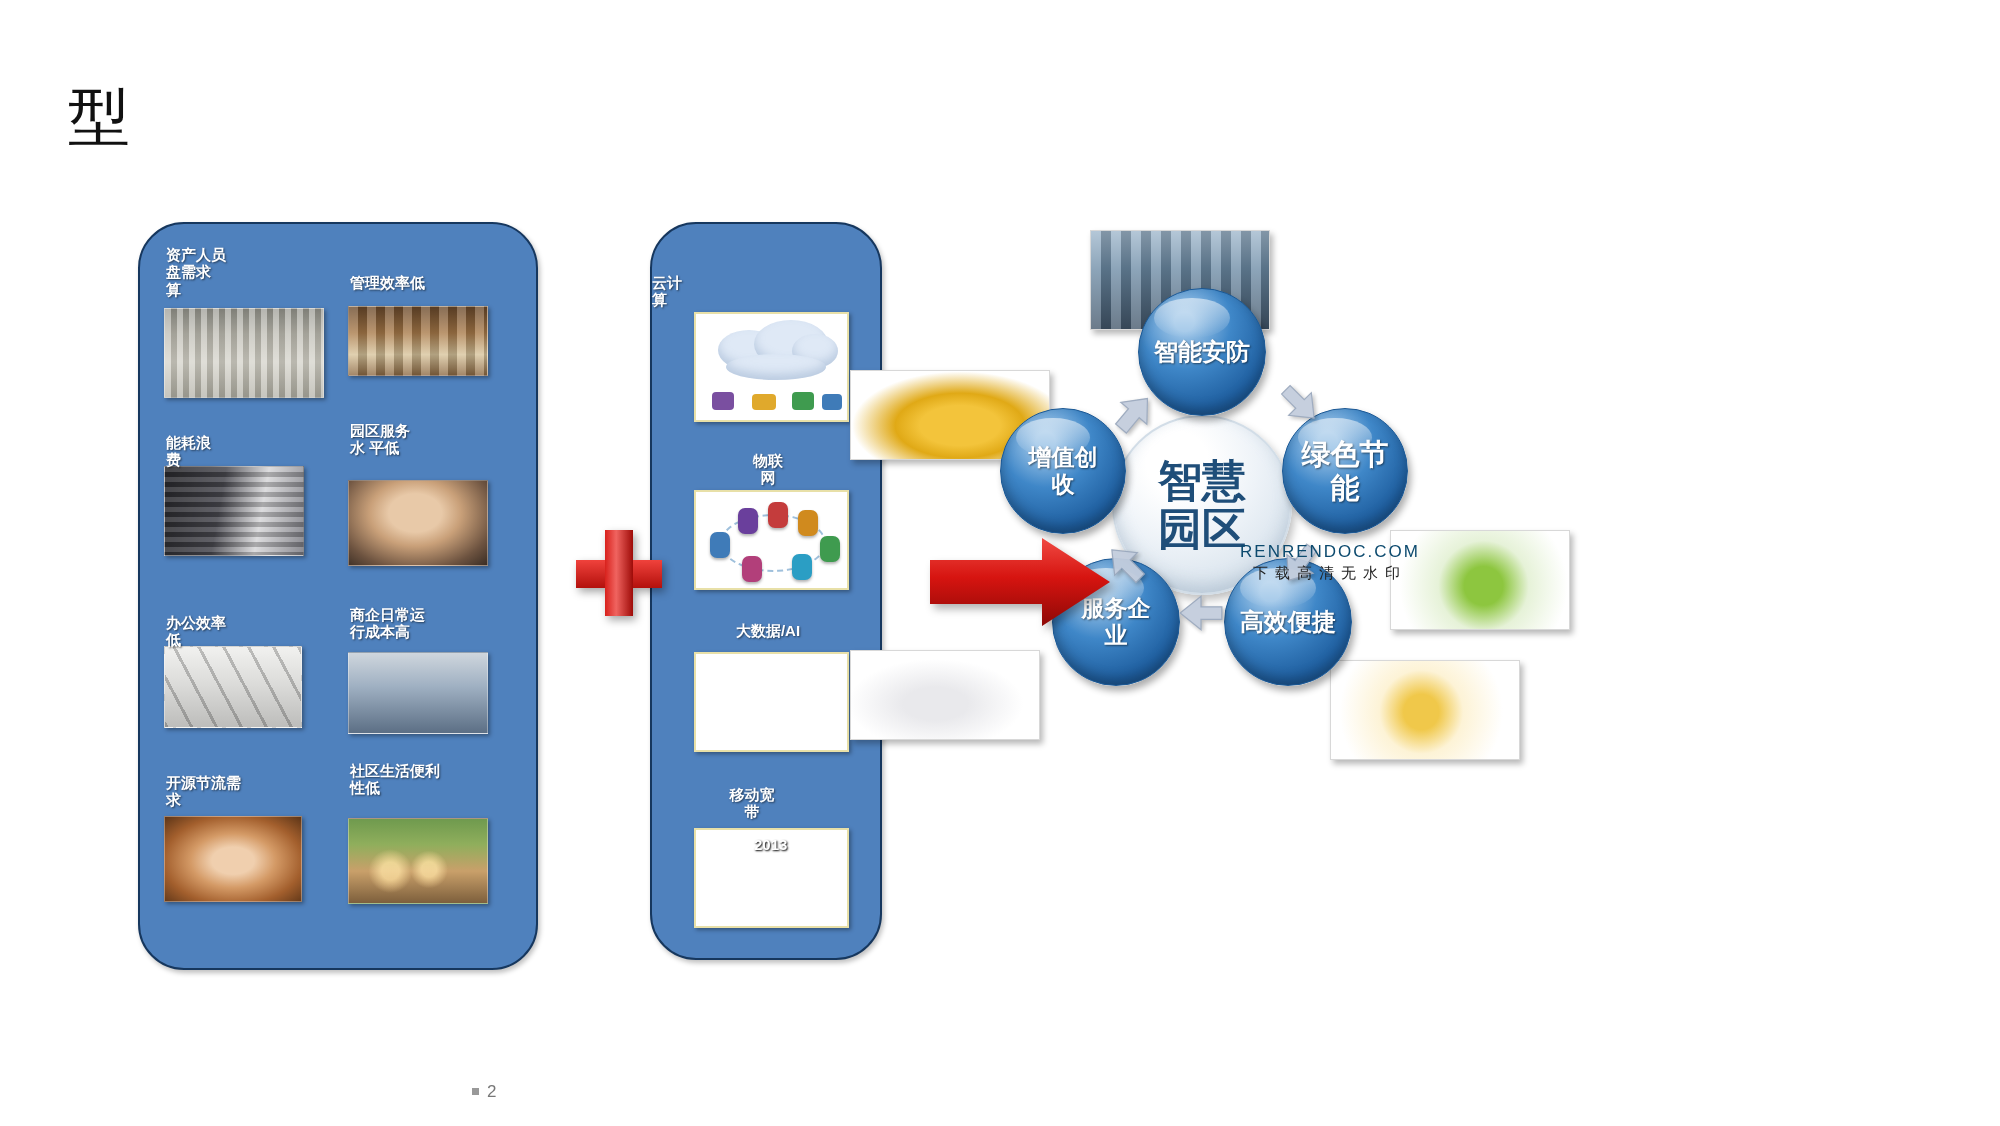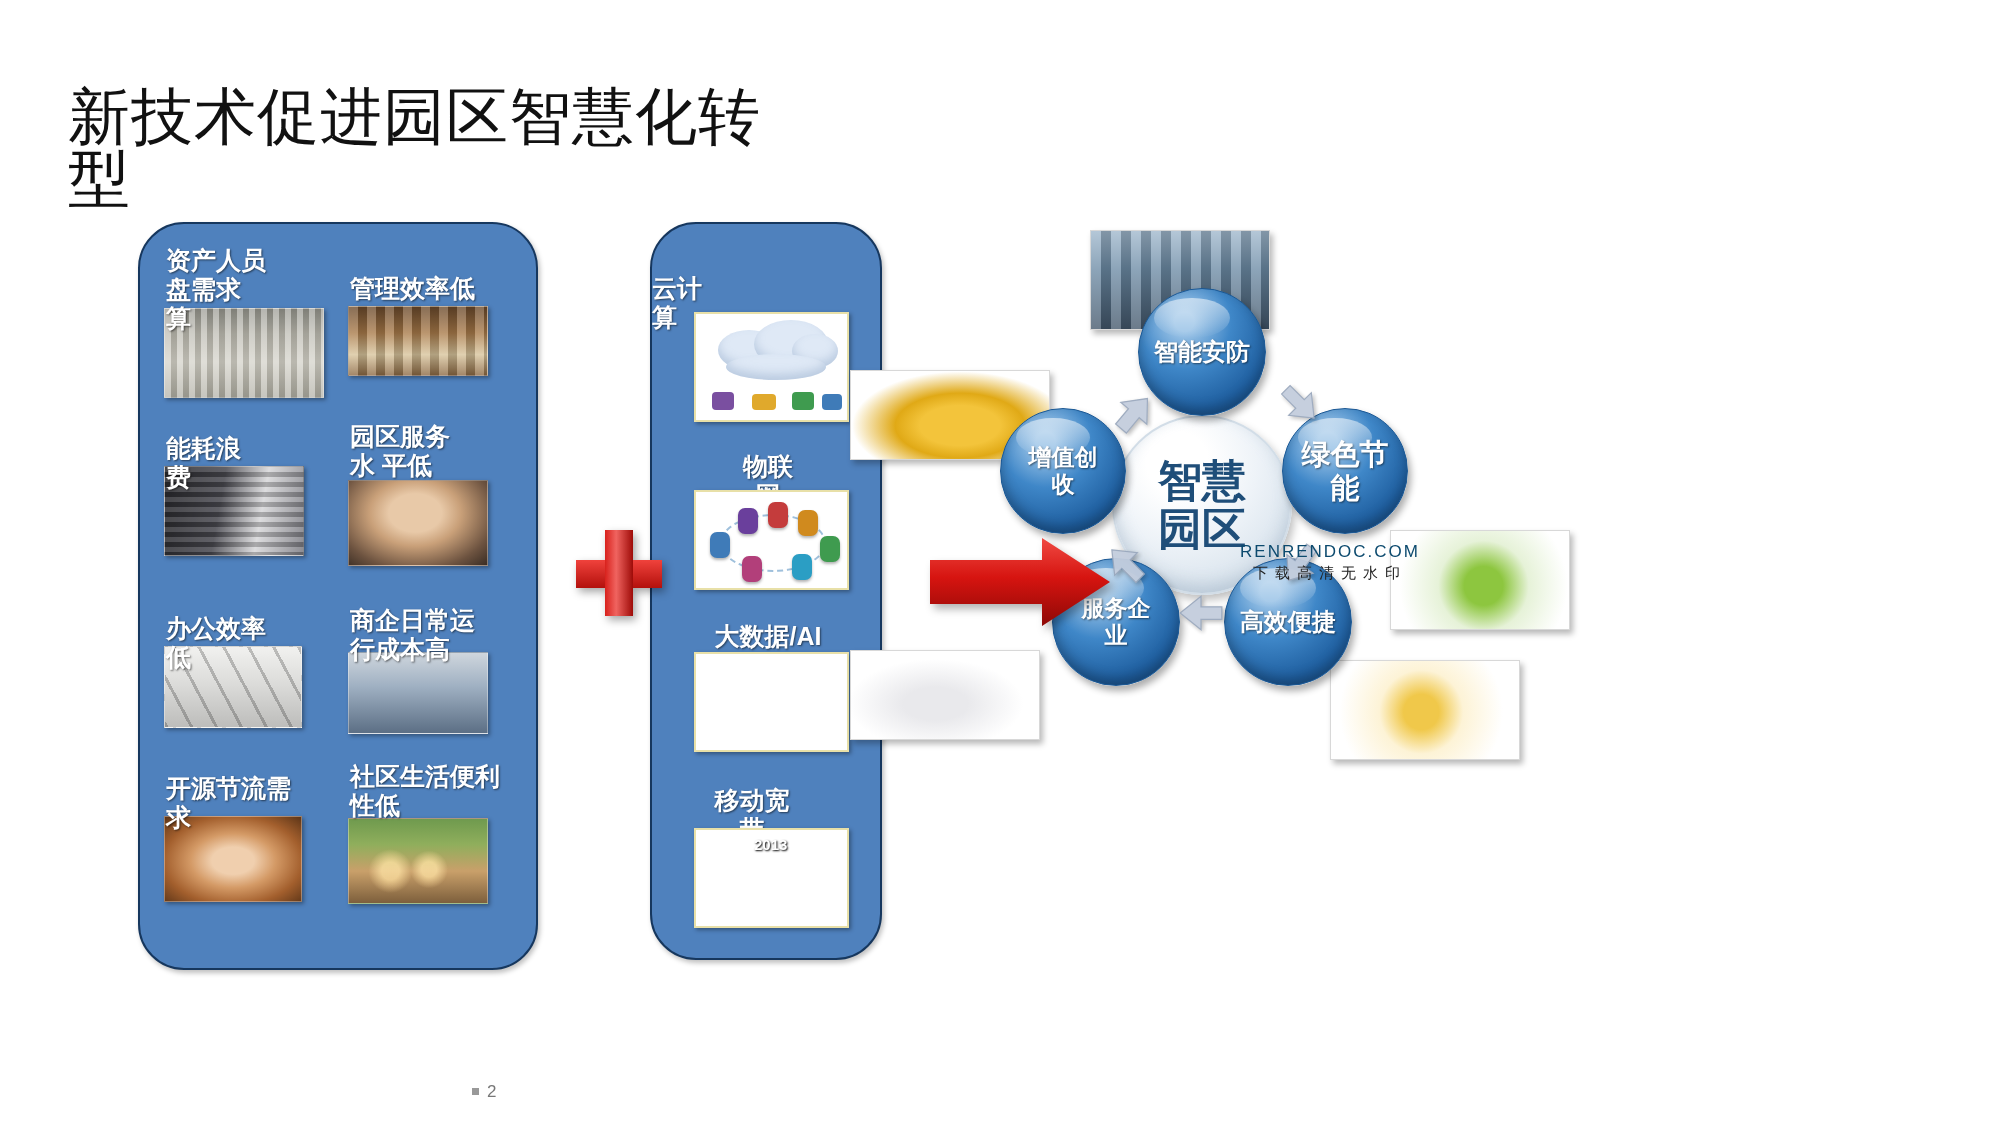--- a/index.html
+++ b/index.html
@@ -28,21 +28,21 @@
     background: #4f81bd;
     border: 2px solid #16375e;
     border-radius: 46px;
     box-shadow: 2px 3px 5px rgba(0,0,0,.25);
   }
   #panel-problems { left: 138px; top: 222px; width: 400px; height: 748px; }
   #panel-tech     { left: 650px; top: 222px; width: 232px; height: 738px; }
 
   .cell { position: absolute; }
   .cell-label {
-    color: #ffffff; font-weight: bold; font-size: 25px; line-height: 1.15;
+    color: #ffffff; font-weight: bold; font-size: 15px; line-height: 1.15;
     text-shadow: 1px 1px 2px rgba(0,0,0,.55);
     white-space: pre-line;
   }
   .thumb {
     background: #c9cfd6;
     border: 1px solid rgba(255,255,255,.35);
     box-shadow: 2px 2px 4px rgba(0,0,0,.35);
     overflow: hidden;
     position: relative;
   }
@@ -186,21 +186,20 @@
   #page-bullet {
     position:absolute; left:472px; top:1088px; width:7px; height:7px; background:#999;
   }
 </style>
 </head>
 <body>
 
 <div id="slide">
 
   <div class="slide-title">
-    <div>新技术促进园区智慧化转</div>
     <div>型</div>
   </div>
 
   <div class="panel" id="panel-problems">
 
     <div class="cell" style="left:22px; top:22px; width:170px;">
       <div class="cell-label" style="position:absolute; left:4px; top:0; z-index:3;">资产人员
 盘需求
 算</div>
       <div class="thumb ph-warehouse" style="position:absolute; left:2px; top:62px; width:160px; height:90px;"></div>

